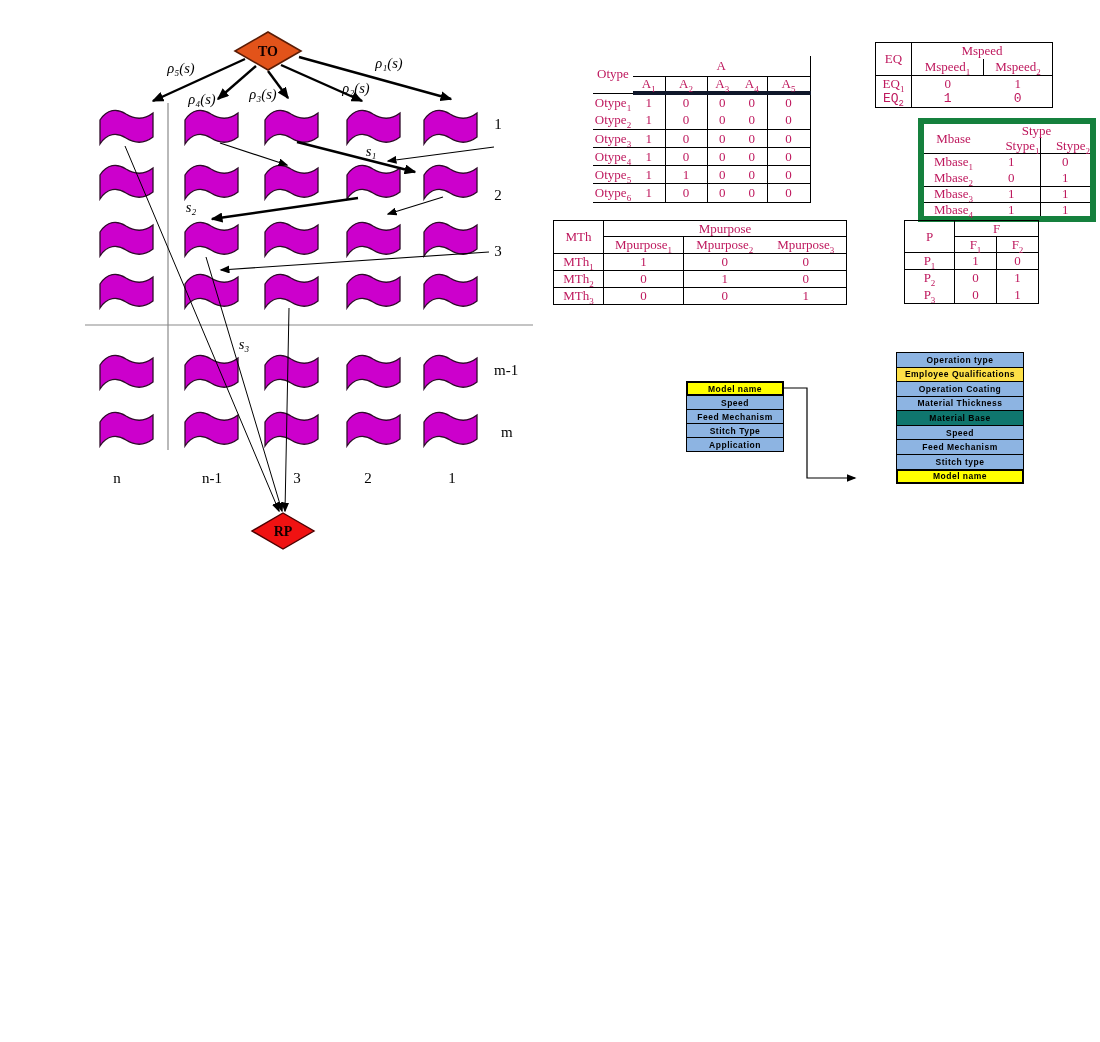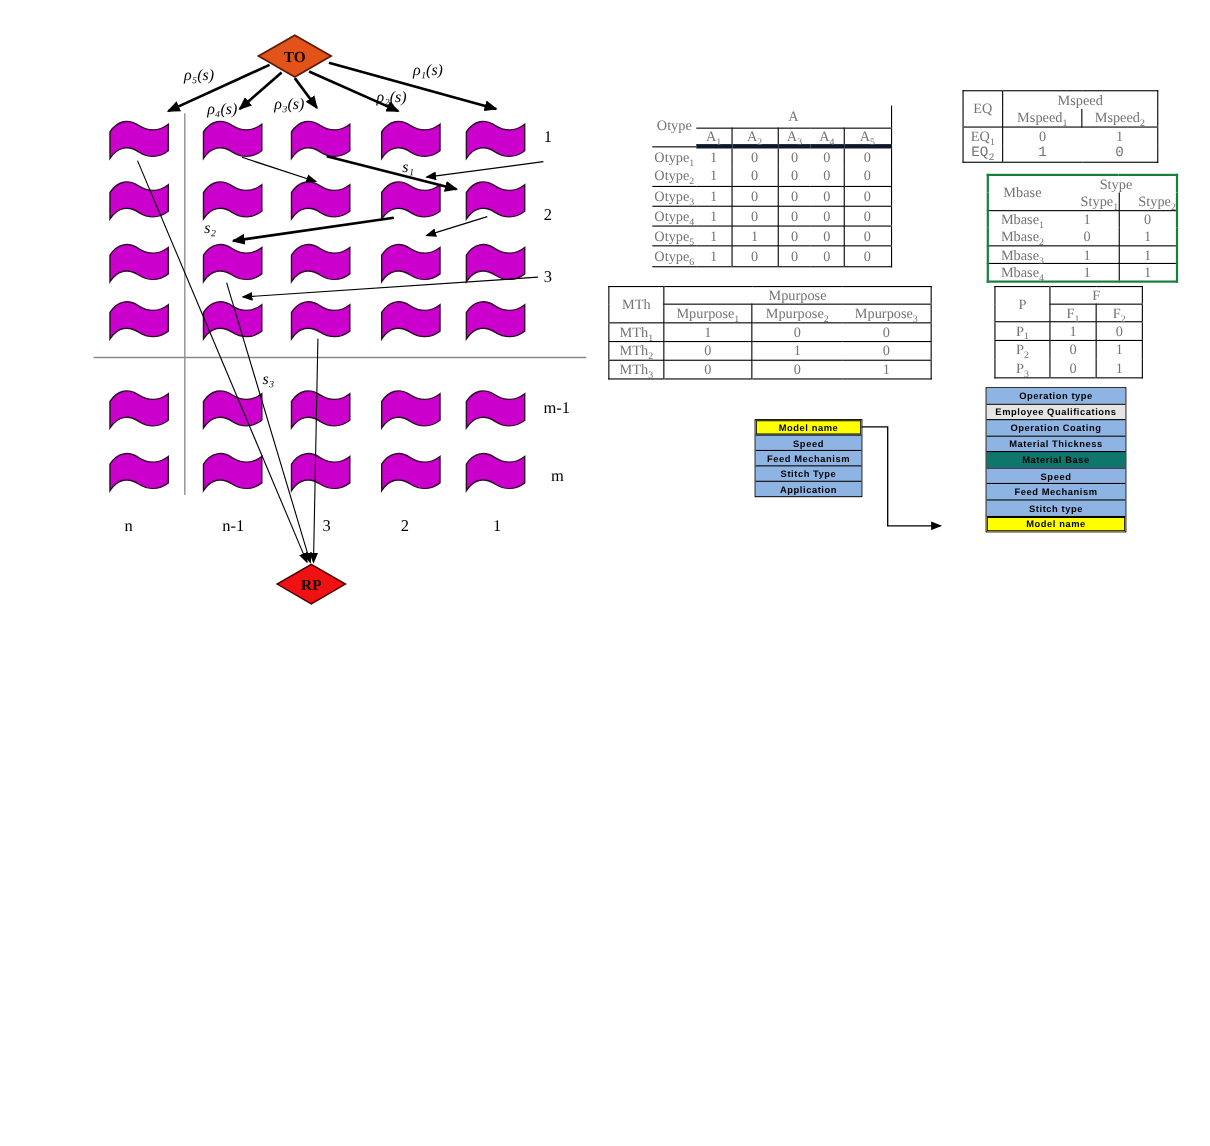--- a/index.html
+++ b/index.html
@@ -7,39 +7,39 @@
           font-family:"Liberation Serif","DejaVu Serif",serif;color:#000;}
   #diagram-svg{position:absolute;left:0;top:0;}
 
   
   .dlbl{font:15px "Liberation Serif","DejaVu Serif",serif;fill:#000;}
   .dmath{font:italic 14.5px "Liberation Serif","DejaVu Serif",serif;fill:#000;}
   .dnode{font:bold 14px "Liberation Serif","DejaVu Serif",serif;fill:#120000;}
 
   
   table.mt{position:absolute;border-collapse:collapse;table-layout:fixed;
-           font:13px "Liberation Serif","DejaVu Serif",serif;text-align:center;color:#737373;margin-top:40px;}
+           font:13px "Liberation Serif","DejaVu Serif",serif;text-align:center;color:#be185d;}
   .mt th,.mt td{font-weight:normal;padding:0;line-height:1.05;vertical-align:middle;white-space:nowrap;}
   .mt sub{font-size:9px;line-height:0;}
 
   #t-otype{left:593px;top:56px;border-right:1px solid #000;border-bottom:1px solid #000;}
   #t-otype .span{border-bottom:1px solid #000;}
   #t-otype .corner{border-bottom:1px solid #000;}
   #t-otype tr.h1 th{border-bottom:4px solid #0f172a;}
   #t-otype .c1,#t-otype .c2,#t-otype .c4{border-right:1px solid #000;}
   #t-otype tr.r1 th,#t-otype tr.r1 td,#t-otype tr.r2 th,#t-otype tr.r2 td,
   #t-otype tr.r3 th,#t-otype tr.r3 td,#t-otype tr.r4 th,#t-otype tr.r4 td{border-bottom:1px solid #000;}
 
   #t-eq{left:875px;top:42px;border:1.5px solid #000;}
   #t-eq .corner{border-right:1px solid #000;border-bottom:1px solid #000;}
   #t-eq tbody th{border-right:1px solid #000;}
   #t-eq tr.h1 th{border-bottom:1px solid #000;}
   #t-eq tr.h1 .c1{border-right:1px solid #000;}
 
-  #t-mbase{left:897px;top:118px;border:2px solid #15803d;}
+  #t-mbase{left:918px;top:118px;border:6px solid #15803d;}
   #t-mbase .corner{border-bottom:1px solid #000;}
   #t-mbase tr.h1 th{border-bottom:1px solid #000;text-align:right;}
   #t-mbase .c1{border-right:1px solid #000;}
   #t-mbase tr.r1 th,#t-mbase tr.r1 td,#t-mbase tr.r2 th,#t-mbase tr.r2 td{border-bottom:1px solid #000;}
 
   #t-mth{left:553px;top:220px;border:1px solid #000;}
   #t-mth .corner{border-right:1px solid #000;border-bottom:1px solid #000;}
   #t-mth .span{border-bottom:1px solid #000;}
   #t-mth tr.h1 th{border-bottom:1px solid #000;}
   #t-mth tbody th{border-right:1px solid #000;}
@@ -398,21 +398,21 @@
 
   <div class="abox" id="lbox">
       <div class="brow accent" style="background: rgb(255, 255, 0);">Model name</div>
       <div class="brow" style="background: rgb(141, 180, 226);">Speed</div>
       <div class="brow" style="background: rgb(141, 180, 226);">Feed Mechanism</div>
       <div class="brow" style="background: rgb(141, 180, 226);">Stitch Type</div>
       <div class="brow" style="background: rgb(141, 180, 226);">Application</div>
     </div>
   <div class="abox" id="rbox">
       <div class="brow" style="background: rgb(141, 180, 226);">Operation type</div>
-      <div class="brow" style="background: #e5e5e5; text-align: right;">Employee Qualifications</div>
+      <div class="brow" style="background: #fde047; text-align: right;">Employee Qualifications</div>
       <div class="brow" style="background: rgb(141, 180, 226);">Operation Coating</div>
       <div class="brow" style="background: rgb(141, 180, 226);">Material Thickness</div>
       <div class="brow" style="background: #0f766e;">Material Base</div>
       <div class="brow" style="background: rgb(141, 180, 226);">Speed</div>
       <div class="brow" style="background: rgb(141, 180, 226);">Feed Mechanism</div>
       <div class="brow" style="background: rgb(141, 180, 226);">Stitch type</div>
       <div class="brow accent" style="background: rgb(255, 255, 0);">Model name</div>
     </div>
 
 </div>

